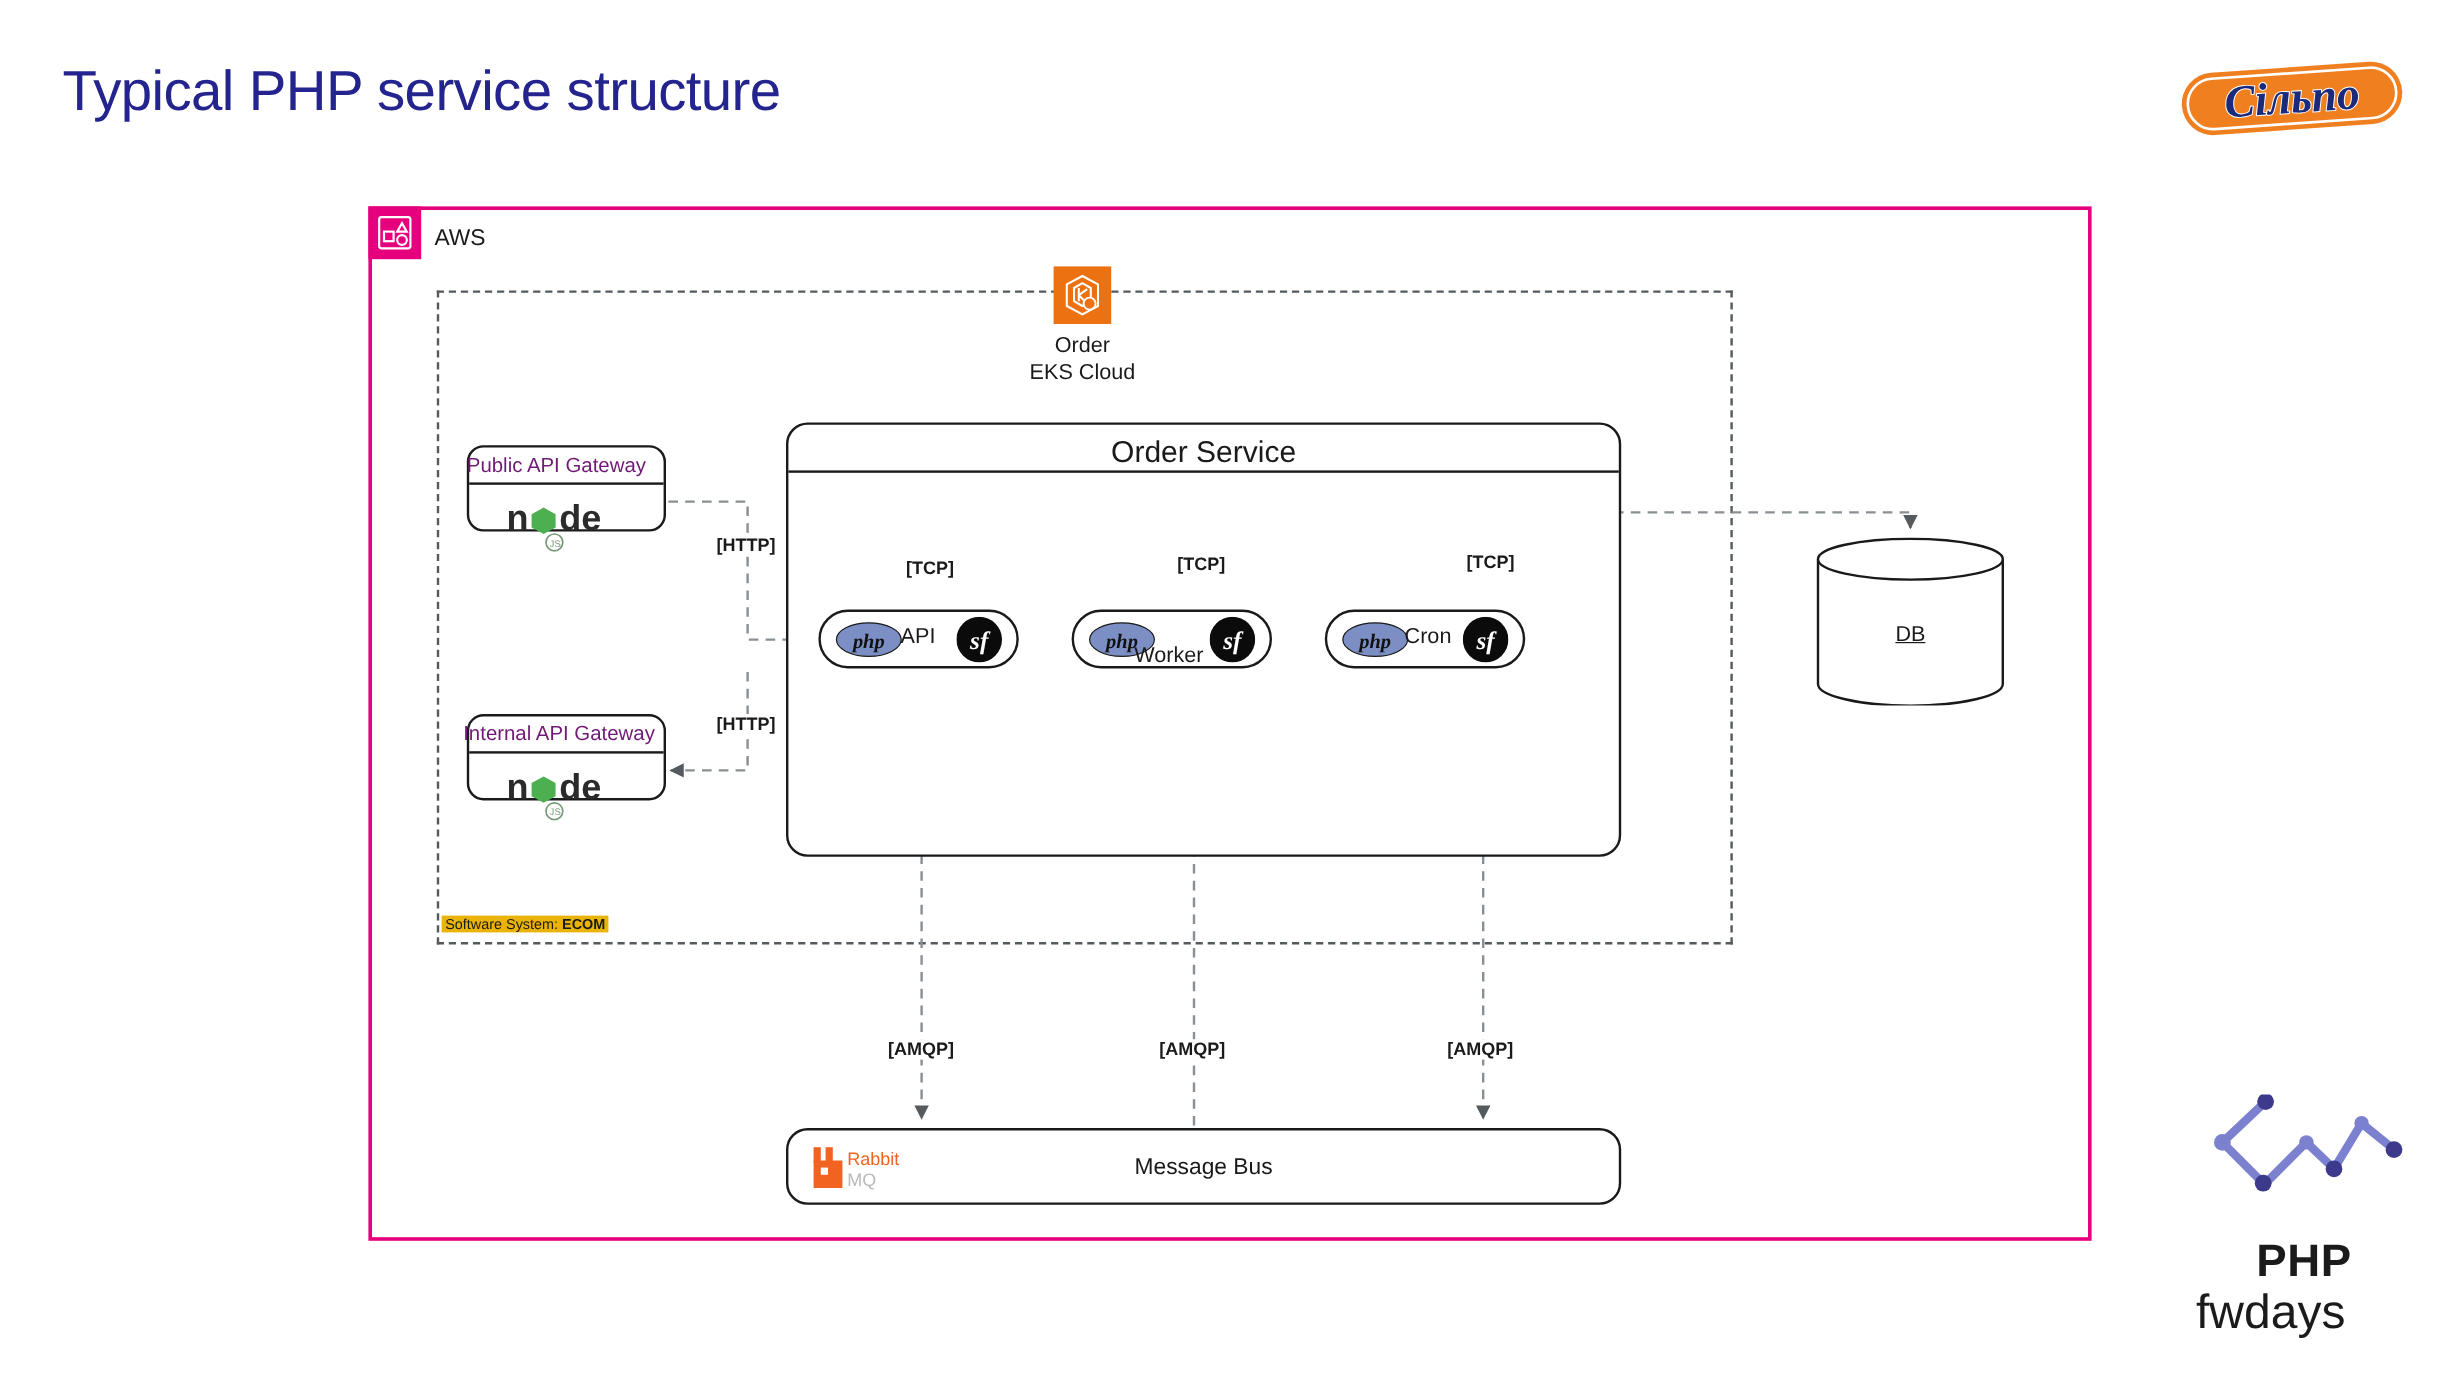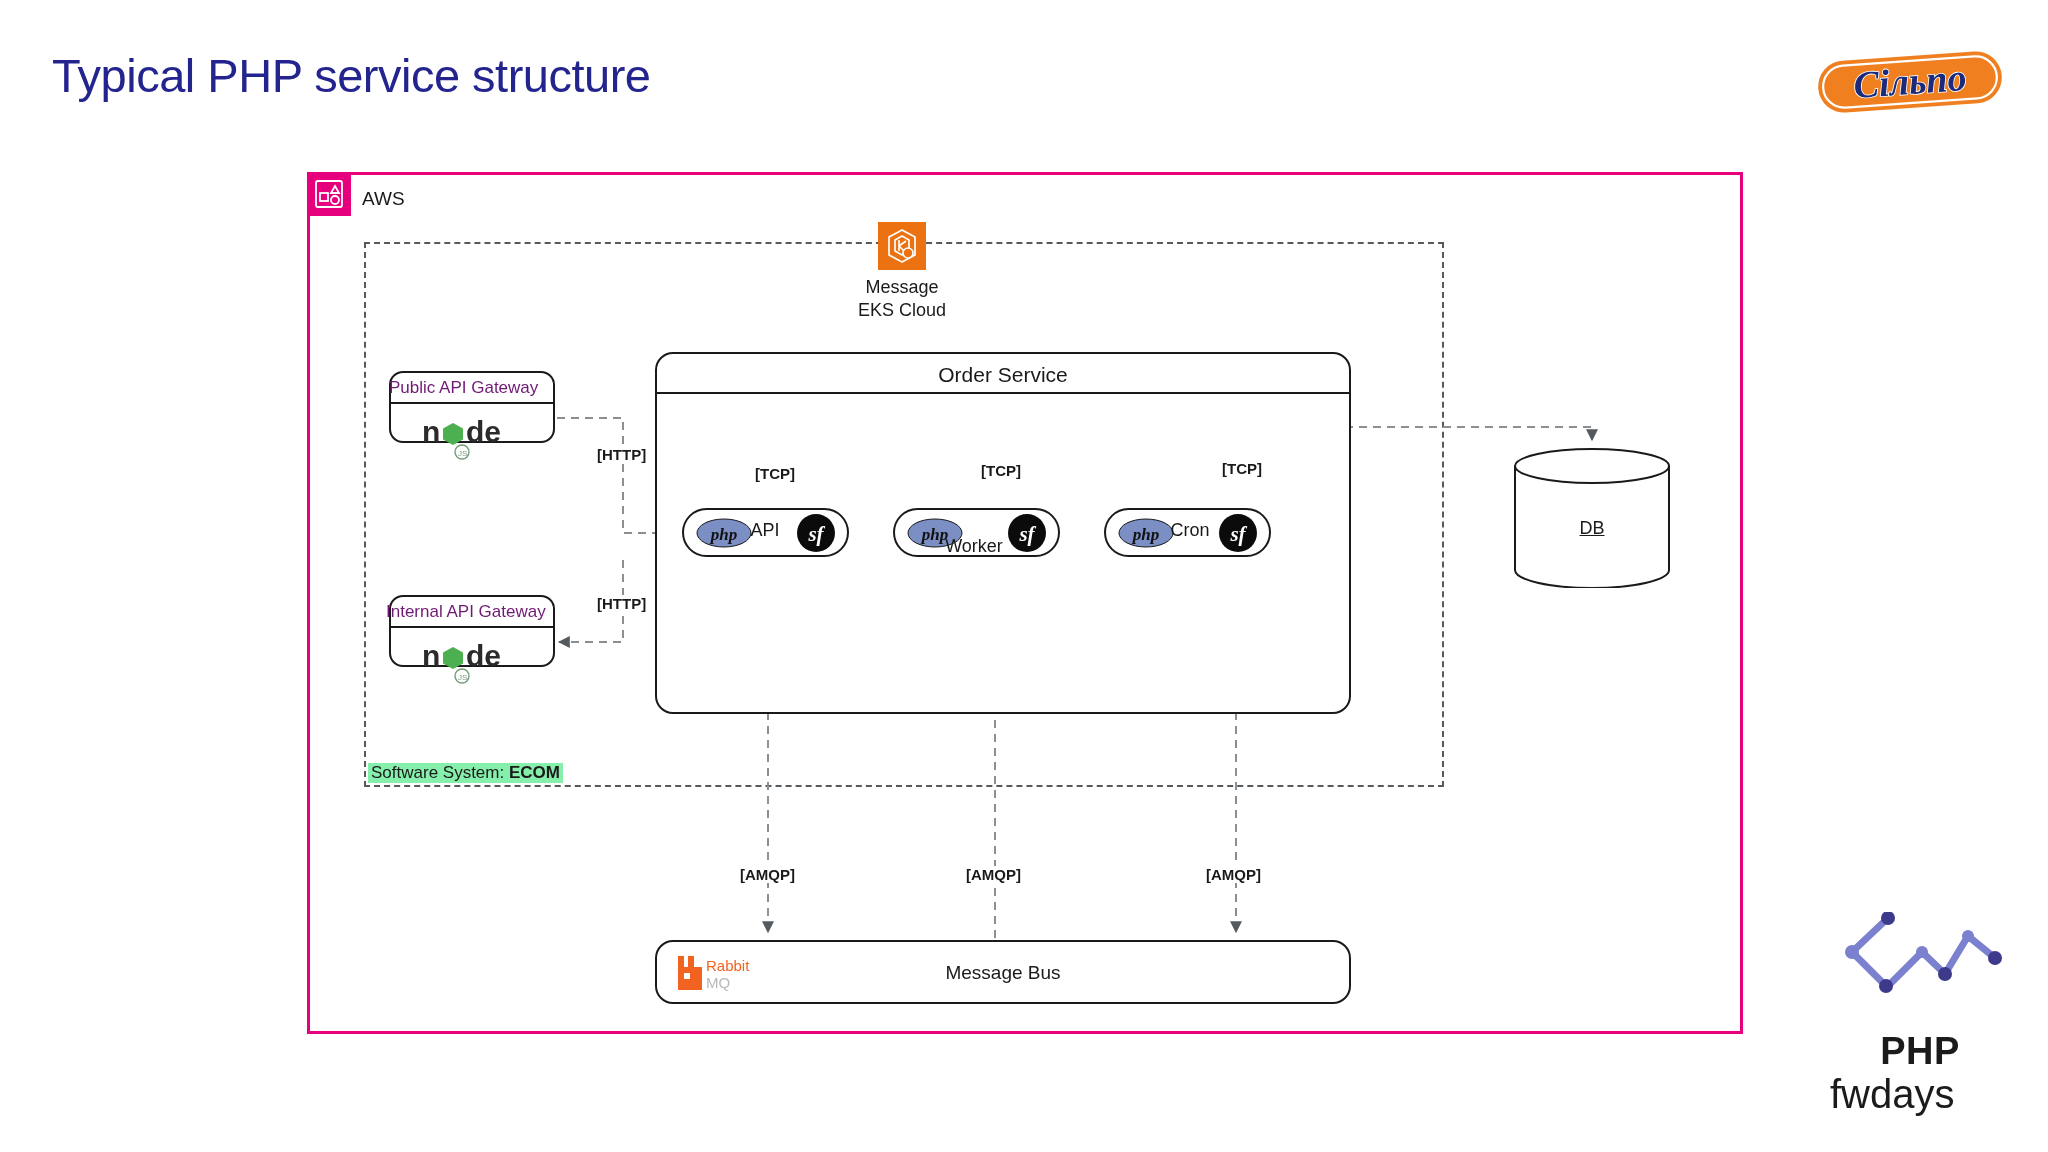--- a/index.html
+++ b/index.html
@@ -54,22 +54,22 @@
   }
 
   
   #system-boundary{
     left:364px; top:242px; width:1080px; height:545px;
     border:2.5px dashed #555a5e;
     box-sizing:border-box;
   }
   #system-label{
     left:368px; top:763px;
-    font-size:17px; color:#1a1a1a;
-    background:#86efac; padding:0 3px;
+    font-size:12px; color:#1a1a1a;
+    background:#eab308; padding:0 3px;
     white-space:nowrap;
   }
   #system-label b{font-weight:bold;}
 
   
   #eks-icon{
     left:878px; top:222px; width:48px; height:48px;
     background:#ec7211;
   }
   #eks-caption{
@@ -80,21 +80,21 @@
   
   #order-service{
     left:655px; top:352px; width:696px; height:362px;
     border:2px solid #1a1a1a;
     border-radius:18px;
     box-sizing:border-box;
     background:#ffffff;
   }
   #order-service-title{
     left:655px; top:363px; width:696px;
-    text-align:center; font-size:21px; color:#1a1a1a;
+    text-align:center; font-size:25px; color:#1a1a1a;
   }
   #order-service-divider{
     left:657px; top:392px; width:692px; height:0;
     border-top:2px solid #1a1a1a;
   }
 
   
   .gw{
     width:166px; height:72px;
     border:2px solid #1a1a1a;
@@ -234,21 +234,21 @@
   <svg width="48" height="48" viewBox="0 0 48 48">
     <g fill="none" stroke="#ffffff" stroke-width="1.7" stroke-linejoin="round">
       <path d="M24 8 L37 15 L37 33 L24 40 L11 33 L11 15 Z"></path>
       <path d="M24 14 L31 18 L31 29 L24 33 L17 29 L17 18 Z"></path>
       <path d="M21 18 L21 29 M21 24 L28 19 M21 24 L28 31"></path>
     </g>
     <circle cx="30" cy="31" r="5" fill="#ec7211" stroke="#ffffff" stroke-width="1.6"></circle>
   </svg>
 </div>
 <div class="abs" id="eks-caption">
-  <div>Message</div>
+  <div>Order</div>
   <div>EKS Cloud</div>
 </div>
 
 <svg class="abs" id="wires">
   <defs>
     <marker id="arrow" viewBox="0 0 10 10" refX="9" refY="5" markerWidth="6" markerHeight="6" orient="auto-start-reverse">
       <path d="M 0 0 L 10 5 L 0 10 z" fill="#555a5e"></path>
     </marker>
   </defs>
   <g fill="none" stroke="#8a8f94" stroke-width="2" stroke-dasharray="8,6">

